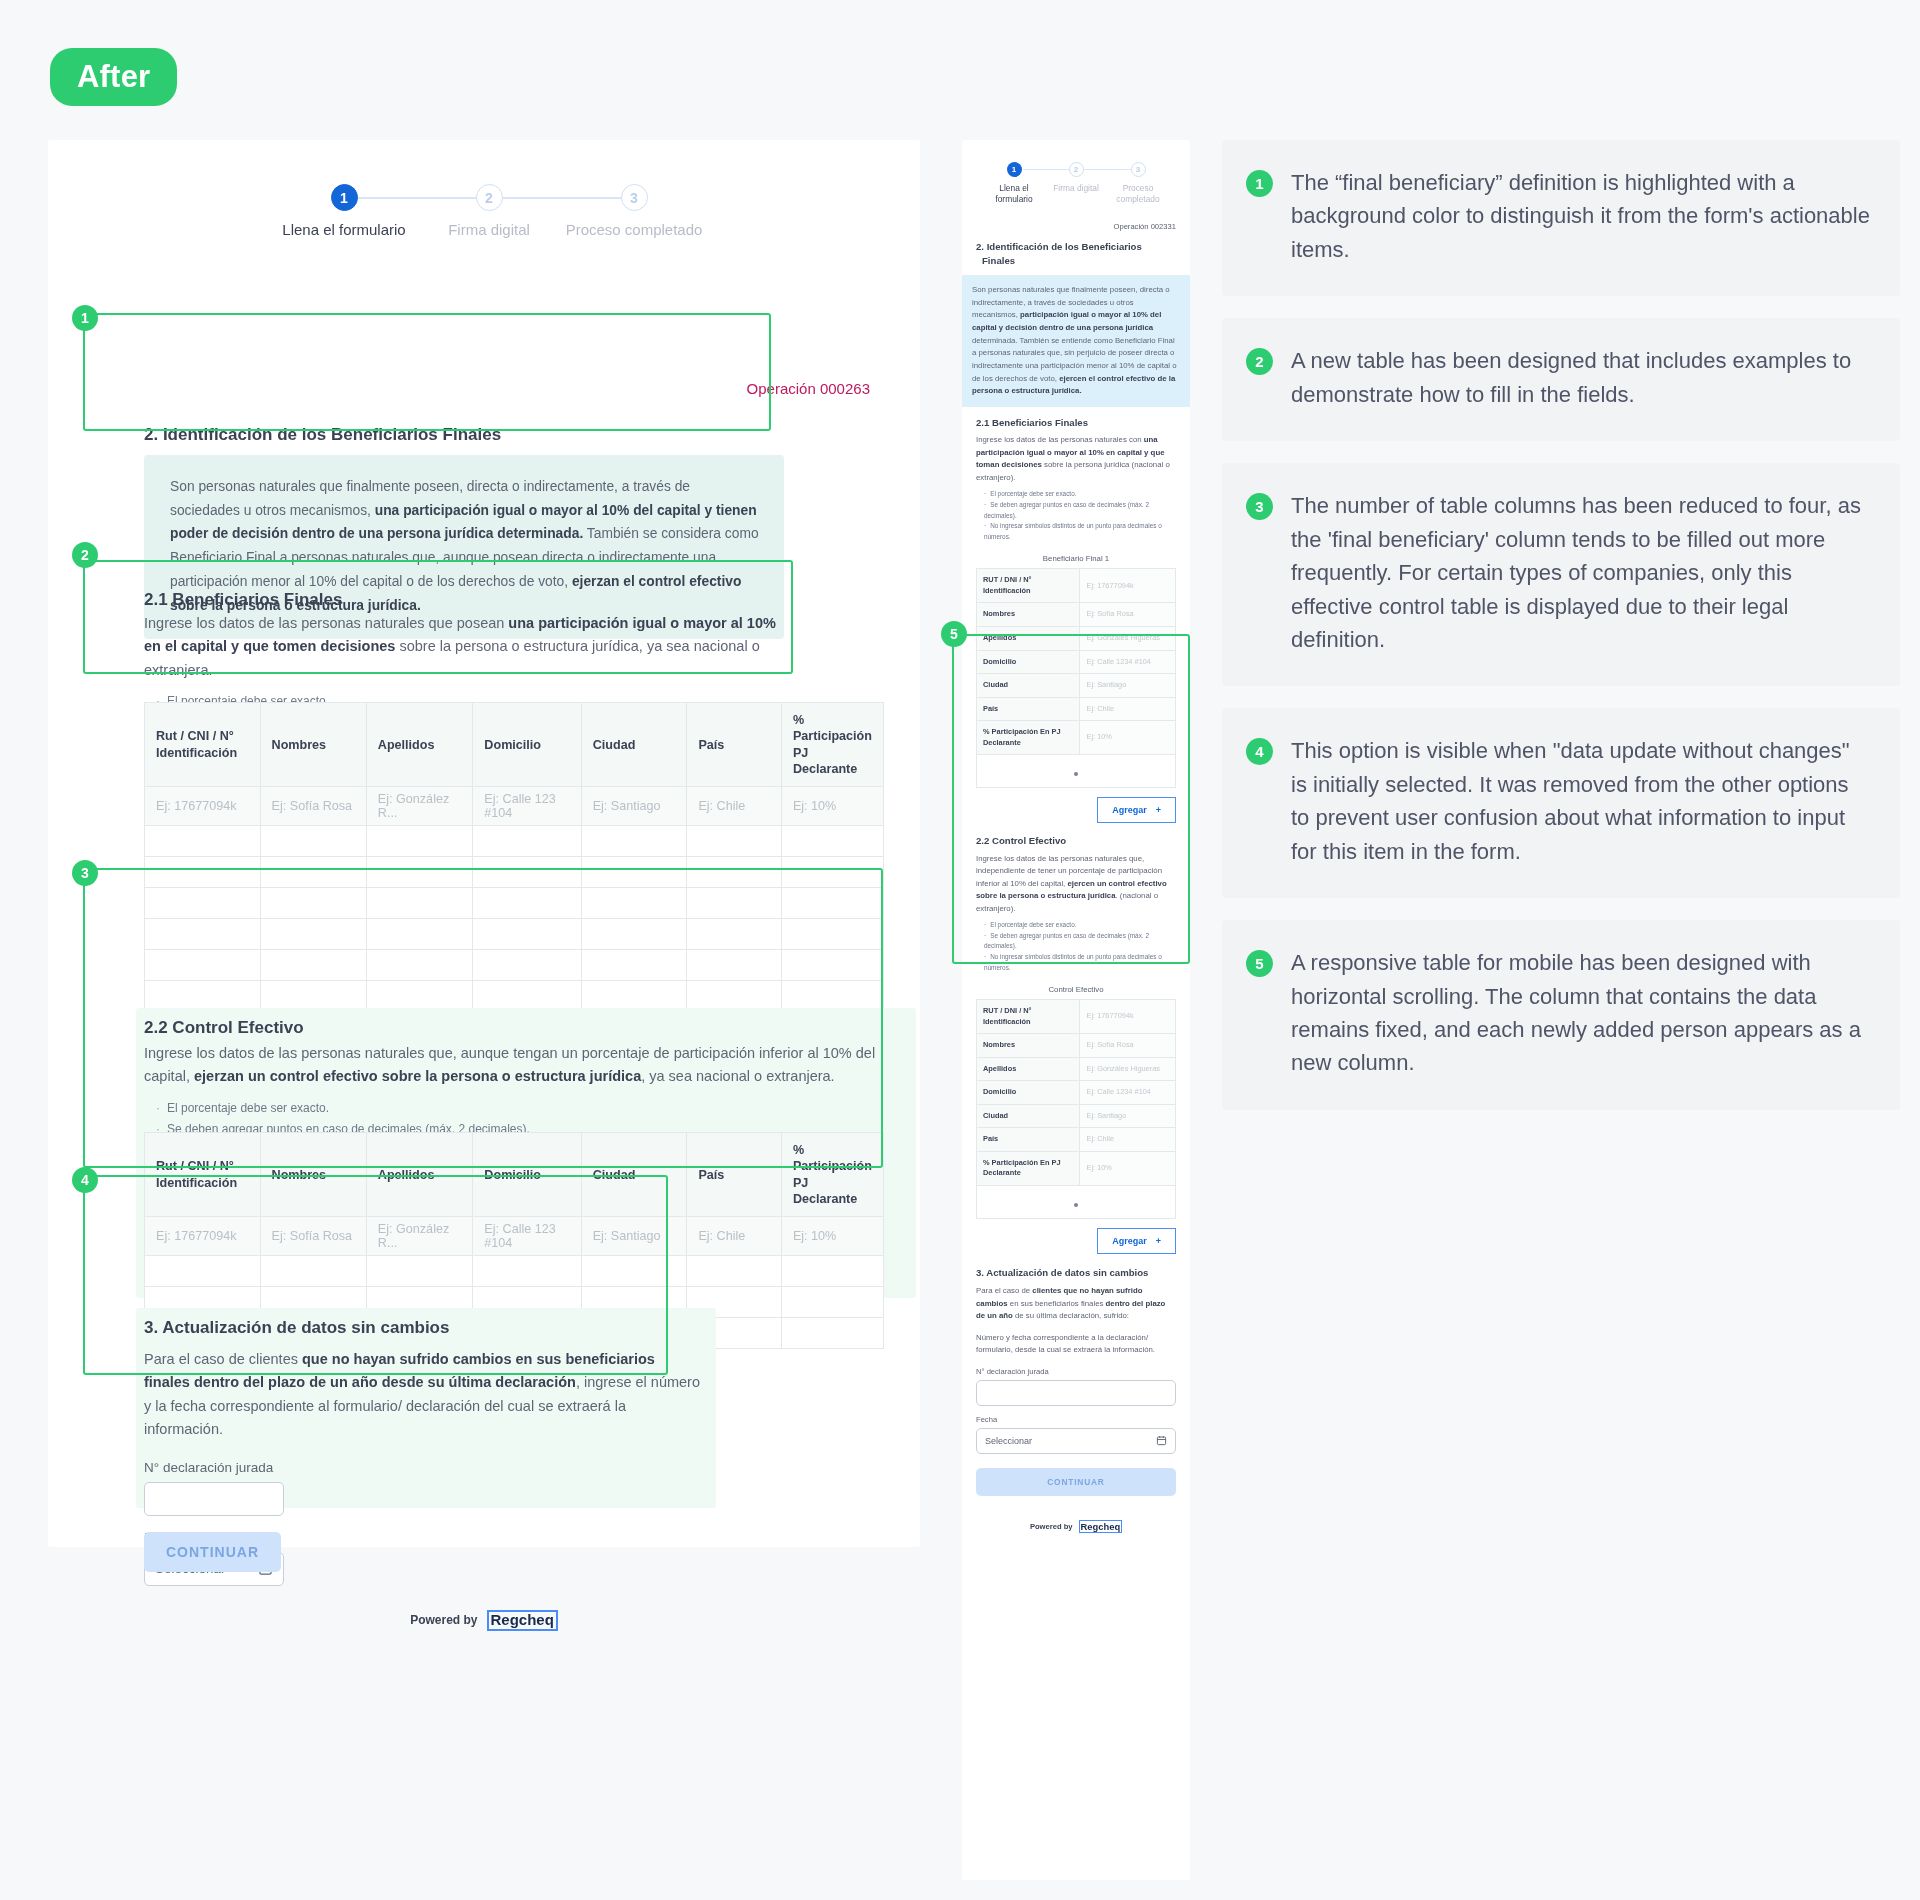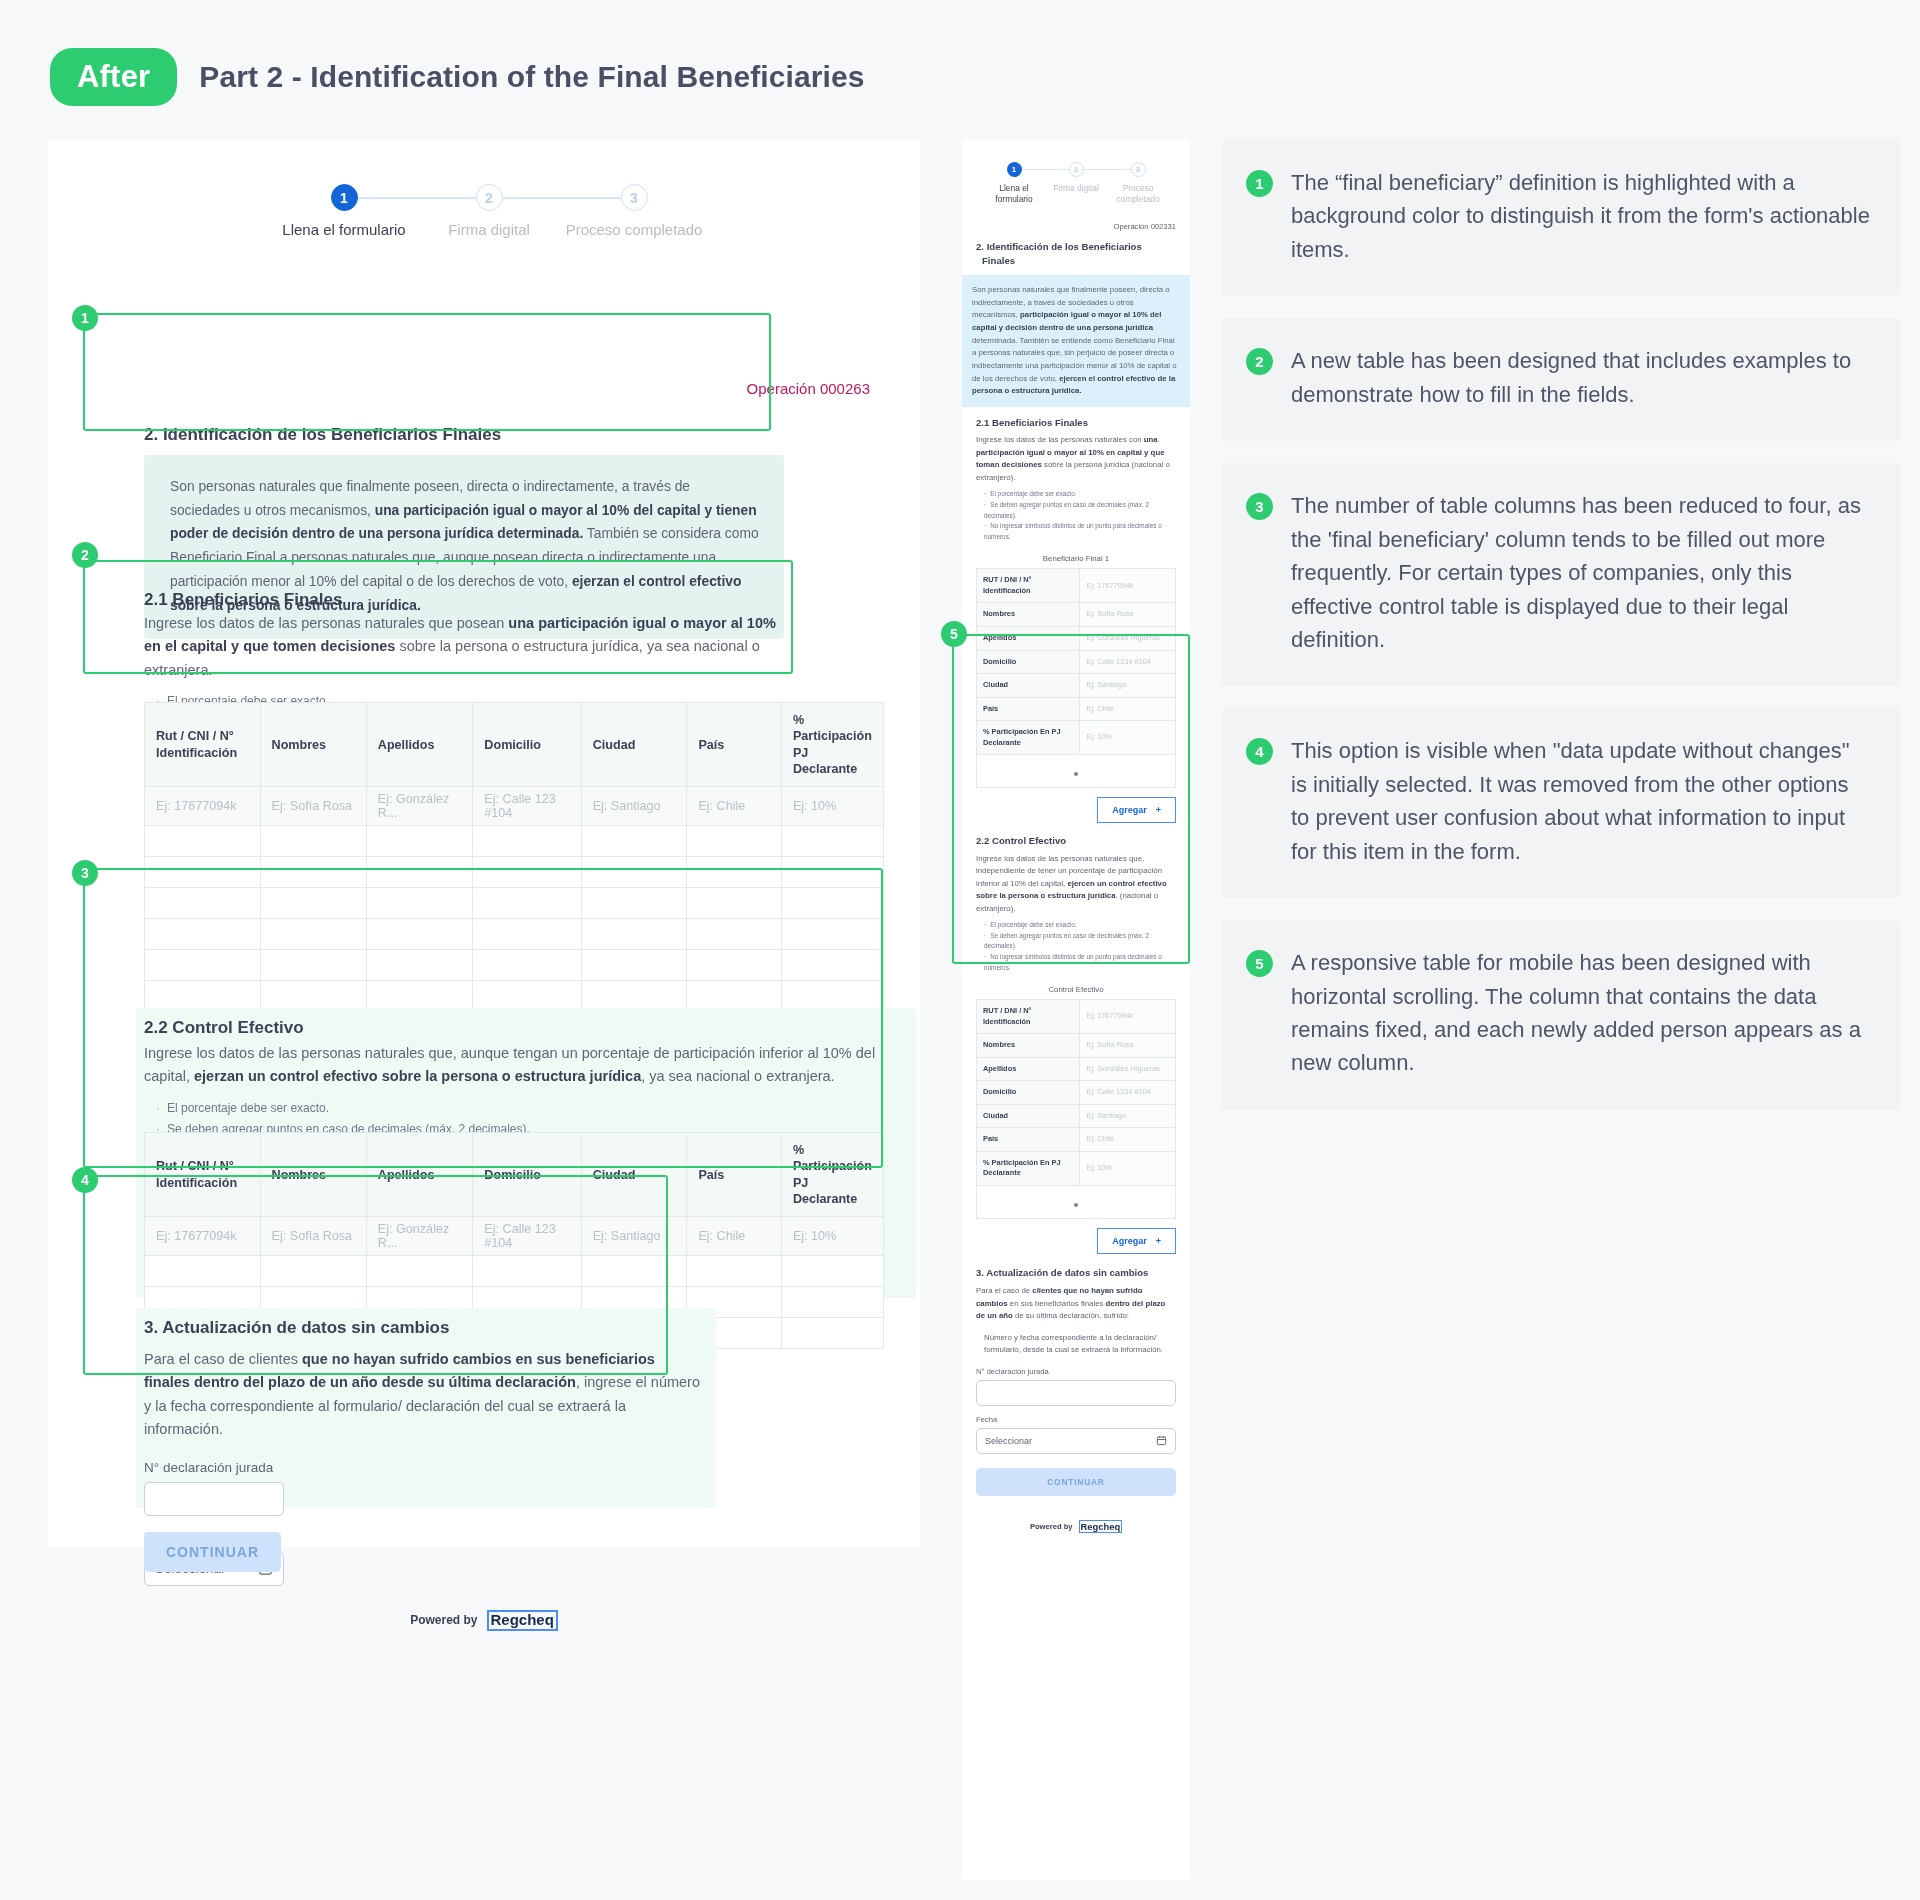--- a/index.html
+++ b/index.html
@@ -147,21 +147,20 @@
   }
   .note-txt { font-size: 22px; line-height: 1.52; color: #4f5467; }
 </style>
 </head>
 <body>
 
 <div class="page">
 
   <div class="hdr">
     <span class="badge-after">After</span>
-    <span class="hdr-title">Part 2 - Identification of the Final Beneficiaries</span>
   </div>
 
   <div class="desktop-card">
 
     <div class="stepper">
       <div class="step-line" style="left:85px;width:145px;"></div>
       <div class="step-line" style="left:230px;width:145px;"></div>
       <div class="step active" style="left:10px;">
         <div class="circle">1</div>
         <div class="lbl">Llena el formulario</div>
@@ -527,21 +526,21 @@
           <span>+</span>
         </button>
       </div>
     </div>
 
     <div style="margin-top:12px;">
       <div class="m-sec-title" style="padding-left:6px;text-indent:-6px;">3. Actualización de datos sin cambios</div>
       <p class="m-body" style="margin-top:6px;">
         <span>Para el caso de </span><b>clientes que no hayan sufrido cambios</b><span> en sus beneficiarios finales </span><b>dentro del plazo de un año</b><span> de su última declaración, sufrido:</span>
       </p>
-      <p class="m-body" style="margin-top:9px;margin-left:8px;">Número y fecha correspondiente a la declaración/ formulario, desde la cual se extraerá la información.</p>
+      <p class="m-body" style="margin-top:9px;">Número y fecha correspondiente a la declaración/ formulario, desde la cual se extraerá la información.</p>
       <div style="margin-top:10px;">
         <div class="m-flabel">N° declaración jurada</div>
         <input class="m-input" style="width: 100%;" type="text" value="">
       </div>
       <div style="margin-top:9px;">
         <div class="m-flabel">Fecha</div>
         <div class="m-date">
           <span>Seleccionar</span>
           <svg width="11" height="11" viewBox="0 0 16 16" fill="none" stroke="#5f6575" stroke-width="1.4">
             <rect x="2" y="3" width="12" height="11" rx="1.5"></rect>

